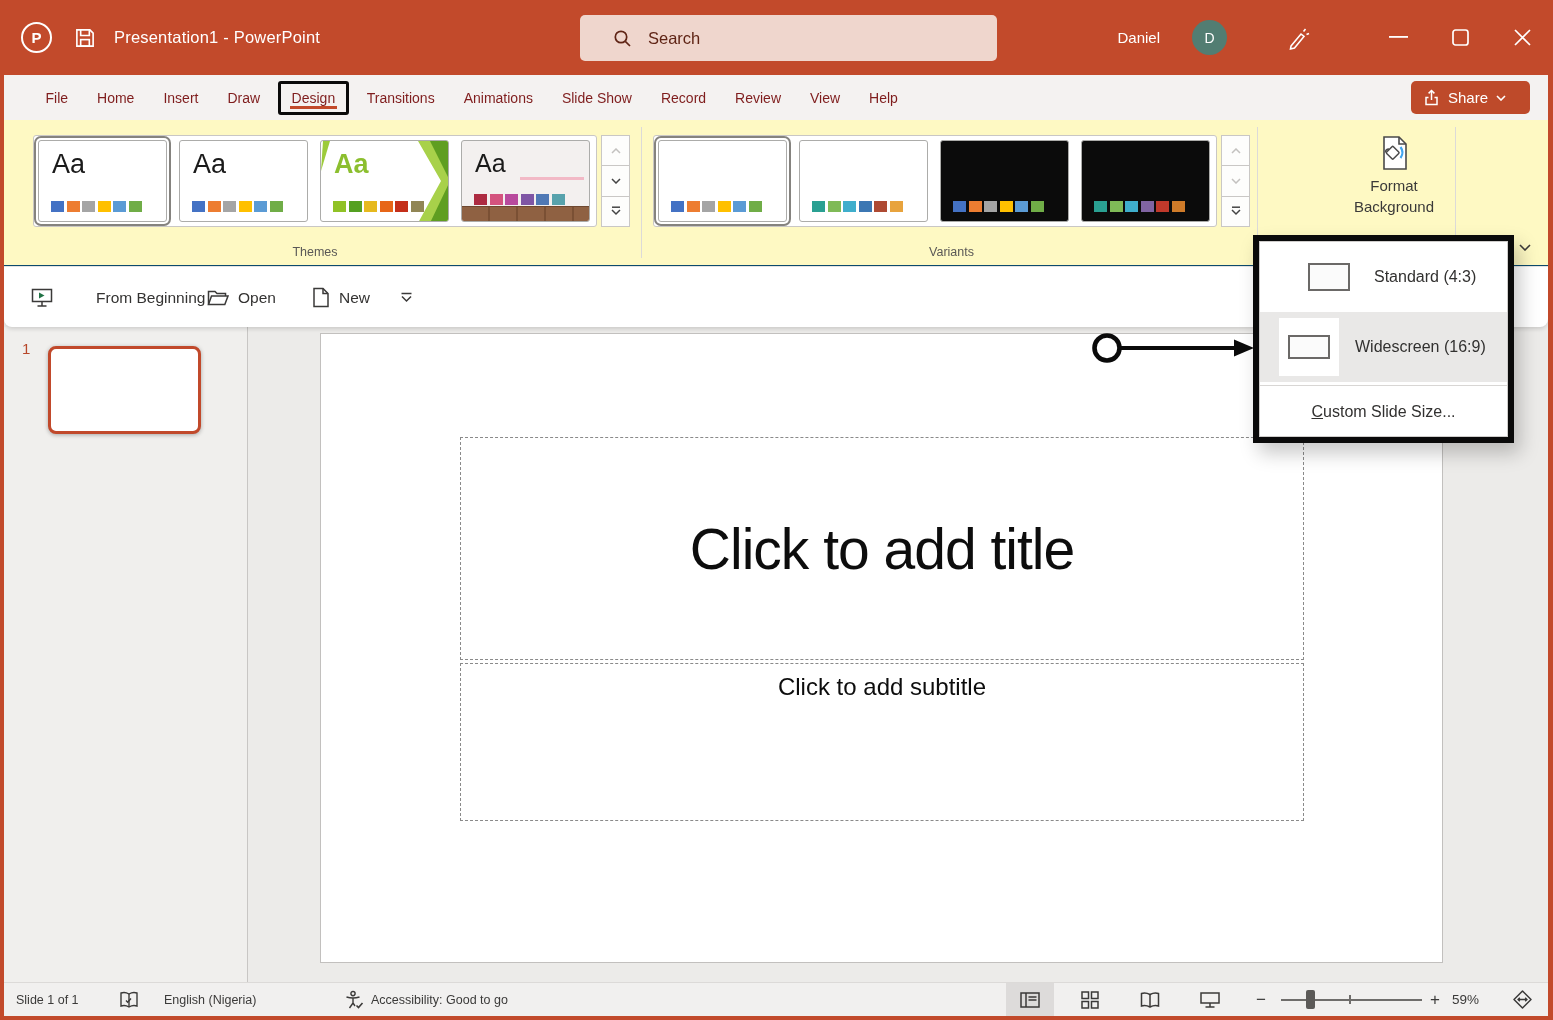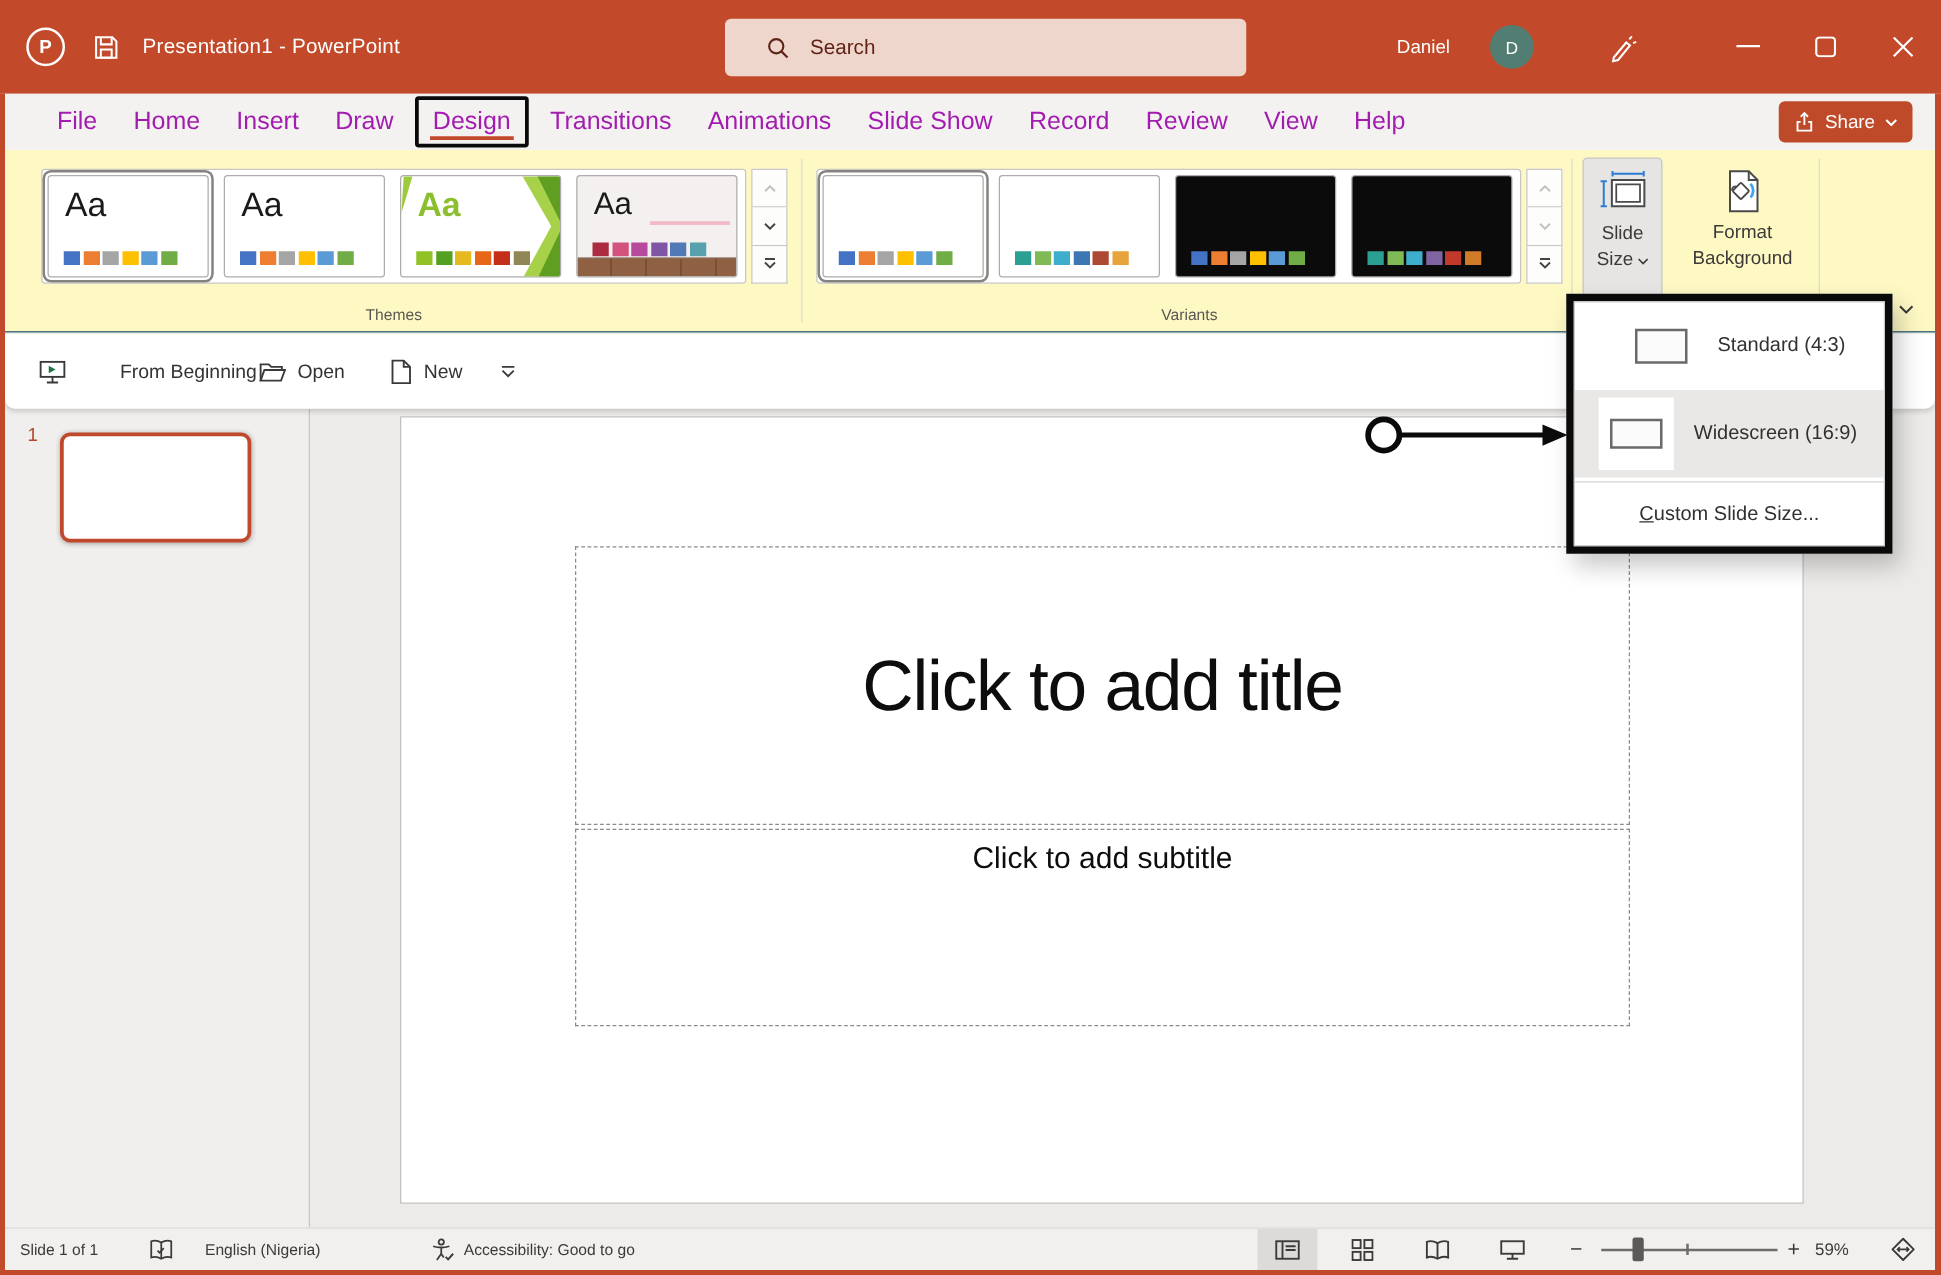--- a/index.html
+++ b/index.html
@@ -28,25 +28,25 @@
   .user-name { font-size:15px; margin-right:16px; }
   .avatar { width:35px; height:35px; border-radius:50%; background:#527D72; display:flex; align-items:center;
             justify-content:center; font-size:14px; margin-right:42px; }
   .pen-ico { margin-right:48px; }
   .win-btn { width:46px; height:75px; display:flex; align-items:center; justify-content:center; }
   .win-btn.close { margin-right:8px; }
 
   
   .menubar { position:absolute; left:4px; right:5px; top:75px; height:45px; background:#F4F2F1; z-index:6; }
   .tabs { display:flex; align-items:center; height:45px; padding-left:27px; }
-  .tab { font-size:20px; color:#a21caf; padding:9px 14.5px; cursor:default; white-space:nowrap; }
+  .tab { font-size:14px; color:#7f1d1d; padding:9px 14.5px; cursor:default; white-space:nowrap; }
   .tab.design { border:3px solid #0A0A0A; border-radius:3px; padding:6px 11px; position:relative; margin:0 3px; }
   .tab.design::after { content:""; position:absolute; left:9px; right:9px; bottom:3px; height:3px; background:#C24A2B; }
   .share-btn { position:absolute; right:18px; top:6px; height:33px; background:#BE4A2A; border-radius:5px; color:#fff;
-               display:flex; align-items:center; padding:0 12px 0 12px; font-size:15px; gap:8px;margin-left:21px; }
+               display:flex; align-items:center; padding:0 24px 0 12px; font-size:15px; gap:8px;margin-left:21px; }
 
   
   .ribbon { position:absolute; left:4px; right:5px; top:120px; height:146px; background:#fef9c3; border-bottom:1px solid #0c4a6e; }
   .gallery { position:absolute; top:15px; height:92px; border:1px solid #C9C7C5; border-radius:3px; background:#fff;
              display:flex; align-items:center; padding:4px; gap:12px; }
   .gallery.themes { left:29px; width:564px; }
   .gallery.variants { left:649px; width:564px; }
   .thumb { width:129px; height:82px; border:1px solid #ACACAA; border-radius:3px; background:#fff; position:relative; overflow:hidden; }
   .thumb.selected { box-shadow:0 0 0 2px #FFF, 0 0 0 4px #85837F; }
   .thumb .aa { position:absolute; left:13px; top:8px; font-size:27px; color:#1a1a1a; }
@@ -348,32 +348,20 @@
         <svg width="10" height="10" viewBox="0 0 10 10" fill="none" stroke="#444" stroke-width="1.5">
             <path d="M1 1.2 H9"></path>
             <path d="M1 4 L5 8 L9 4"></path>
           </svg>
       </div>
     </div>
     <div class="grp-label v">Variants</div>
 
     <div class="vdiv" style="left:1253px"></div>
 
-    <div class="bigbtn slide-size-btn">
-      <svg width="38" height="34" viewBox="0 0 38 34" fill="none">
-        <path d="M4 9 V29 M1.5 9 H6.5 M1.5 29 H6.5" stroke="#2B7CD3" stroke-width="1.6"></path>
-        <path d="M11 3 H36 M11 0.8 V5.2 M36 0.8 V5.2" stroke="#2B7CD3" stroke-width="1.6"></path>
-        <rect x="10.5" y="8" width="26" height="21" stroke="#4A4A4A" stroke-width="1.6" fill="#fff"></rect>
-        <rect x="14" y="11.5" width="19" height="14" stroke="#4A4A4A" stroke-width="1.4" fill="#fff"></rect>
-      </svg>
-      <span class="lbl" style="margin-top:7px">Slide</span>
-      <span class="lbl"><span>Size</span><svg class="chev-inline" width="9" height="6" viewBox="0 0 10 6" fill="none" stroke="#3B3A39" stroke-width="1.5" style="display:inline-block">
-            <path d="M1 1 L5 5 L9 1"></path>
-          </svg></span>
-    </div>
 
     <div class="bigbtn format-bg-btn">
       <svg width="34" height="36" viewBox="0 0 34 36" fill="none">
         <path d="M7 2 H22 L29 9 V34 H7 Z" stroke="#4A4A4A" stroke-width="1.6" fill="#fff"></path>
         <path d="M22 2 V9 H29" stroke="#4A4A4A" stroke-width="1.6"></path>
         <rect x="11" y="13" width="9.5" height="9.5" rx="1" transform="rotate(45 15.7 17.7)" stroke="#4A4A4A" stroke-width="1.5" fill="#fff"></rect>
         <path d="M12 14 q-3.5 0 -3.5 3.5" stroke="#4A4A4A" stroke-width="1.4"></path>
         <path d="M23.5 12 q4 5.5 0 11" stroke="#41A5EE" stroke-width="2.2"></path>
       </svg>
       <span class="lbl" style="margin-top:5px">Format</span>

